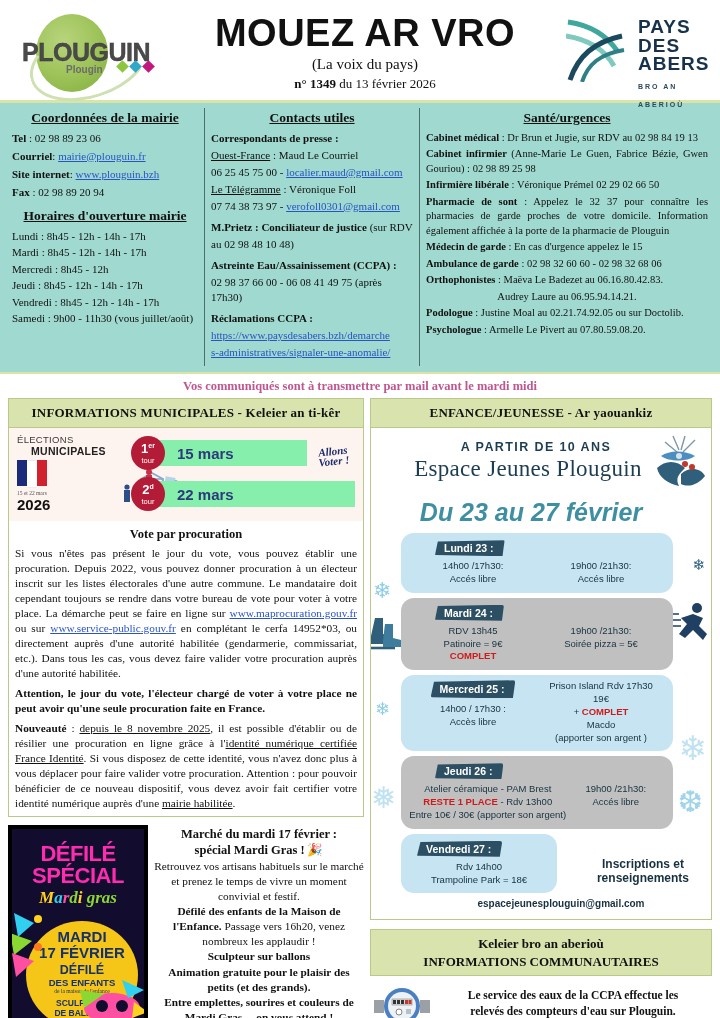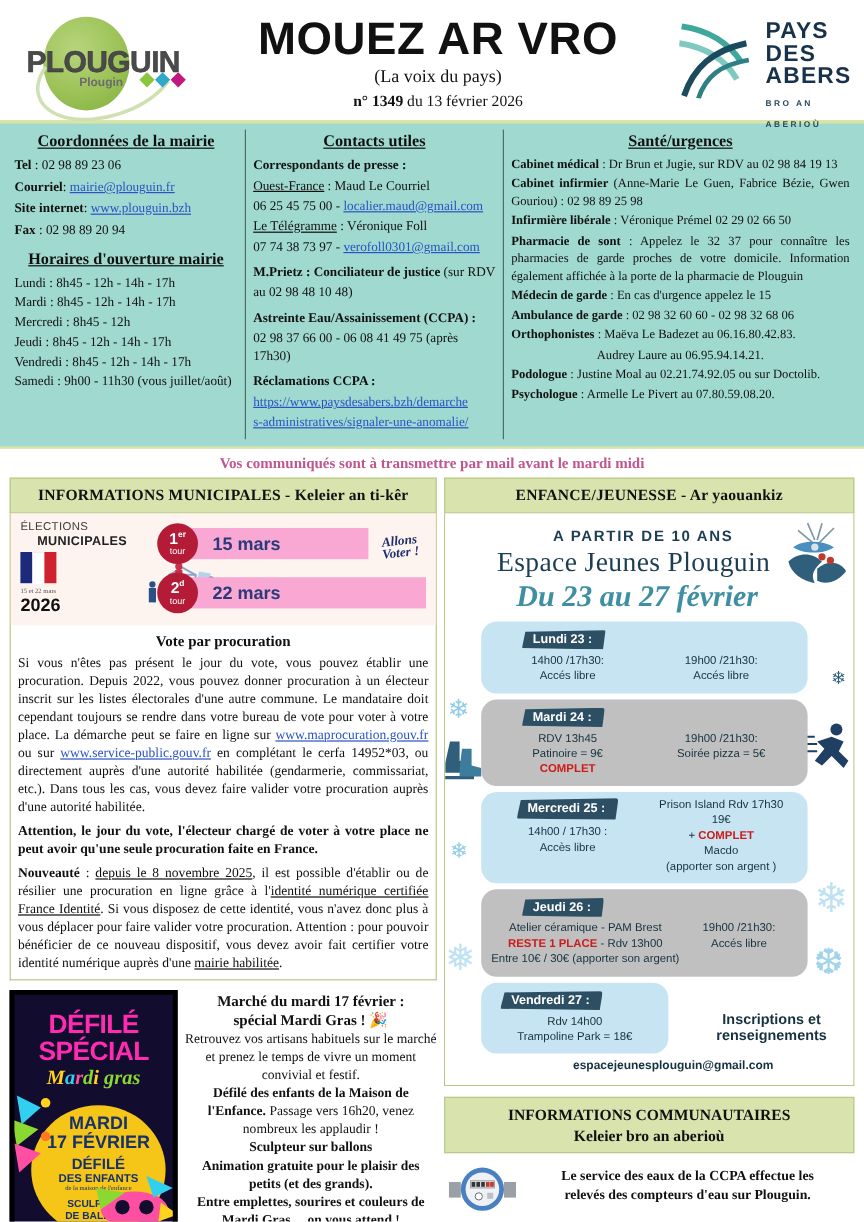--- a/index.html
+++ b/index.html
@@ -109,21 +109,21 @@
   .tour-row{display:flex;align-items:center;position:relative;height:34px;}
   .tour-badge{
     width:34px;height:34px;border-radius:50%;background:#b31b36;color:#fff;
     font-family:"Liberation Sans",sans-serif;display:flex;flex-direction:column;
     align-items:center;justify-content:center;z-index:2;flex:0 0 34px;line-height:1;
   }
   .tour-badge .n{font-size:13px;font-weight:bold;}
   .tour-badge .n sup{font-size:7px;}
   .tour-badge .t{font-size:7.5px;margin-top:1px;}
   .tour-bar{
-    height:26px;background:#f9a8d4;flex:1;margin-left:-8px;display:flex;align-items:center;
+    height:26px;background:#86efac;flex:1;margin-left:-8px;display:flex;align-items:center;
     padding-left:20px;font-family:"Liberation Sans",sans-serif;font-weight:bold;
     font-size:15px;color:#2b3a7a;
   }
   .r2 .tour-bar{margin-right:0;}
   .r1 .tour-bar{margin-right:48px;}
   .allonsvoter{
     position:absolute;right:6px;top:10px;font-family:"Liberation Serif",serif;
     font-style:italic;font-weight:bold;color:#1e2d6e;font-size:11px;line-height:0.95;
     text-align:center;transform:rotate(-6deg);
   }
@@ -133,22 +133,22 @@
   .ptext b{font-weight:bold;}
   .u{text-decoration:underline;}
   .ul{color:#2a53c4;text-decoration:underline;}
 
   
   .poster{background:#fff;position:relative;padding:6px 4px 8px 4px;overflow:hidden;}
   .pt1{text-align:center;font-family:"Liberation Sans",sans-serif;font-weight:bold;
        font-size:12.5px;letter-spacing:1.4px;color:#1c3d52;margin:6px 30px 0 20px;}
   .pt2{text-align:center;font-family:"Liberation Serif",serif;font-size:23px;color:#1c3d52;
        margin:2px 34px 0 8px;letter-spacing:0.3px;}
-  .pt3{text-align:center;font-family:Liberation Serif, serif;font-style:italic;font-weight:bold;
-       font-size:25px;color:#3f8fa3;margin:2px 28px 6px 8px;}
+  .pt3{text-align:center;font-family:Liberation Sans, sans-serif;font-style:italic;font-weight:bold;
+       font-size:25px;color:#3f8fa3;margin:16px 28px 6px 8px;}
   .daybox{
     border-radius:13px;margin:5px 34px 5px 26px;padding:5px 8px 7px 8px;position:relative;
     font-family:"Liberation Sans",sans-serif;
   }
   .daybox.blue{background:#c7e4f3;}
   .daybox.grey{background:#c0c0c0;}
   .daytag{
     display:inline-block;background:#2d4f63;color:#fff;font-weight:bold;font-size:10.5px;
     padding:2px 11px 2px 9px;border-radius:2px;margin-left:26px;
     clip-path:polygon(4% 8%,100% 0,97% 100%,0 93%);
@@ -573,22 +573,22 @@
           <div class="inscr">
             <div>Inscriptions et</div>
             <div>renseignements</div>
           </div>
           <div class="mailline">espacejeunesplouguin@gmail.com</div>
         </div>
       </div>
 
       <div style="margin-top:9px">
         <div class="sec-title2">
+          <div>Keleier bro an aberioù</div>
           <div>INFORMATIONS COMMUNAUTAIRES</div>
-          <div>Keleier bro an aberioù</div>
         </div>
         <div class="comm-body">
           <div class="comm-top">
             <svg class="meter" viewBox="0 0 56 44">
               <rect x="0" y="16" width="10" height="13" fill="#9aa0a6"></rect>
               <rect x="46" y="16" width="10" height="13" fill="#9aa0a6"></rect>
               <circle cx="28" cy="22" r="18" fill="#4a7fc1"></circle>
               <circle cx="28" cy="22" r="14" fill="#eef2f6"></circle>
               <rect x="18" y="15" width="20" height="6" fill="#d8dde2" stroke="#888" stroke-width="0.6"></rect>
               <rect x="19" y="16" width="3" height="4" fill="#333"></rect>

